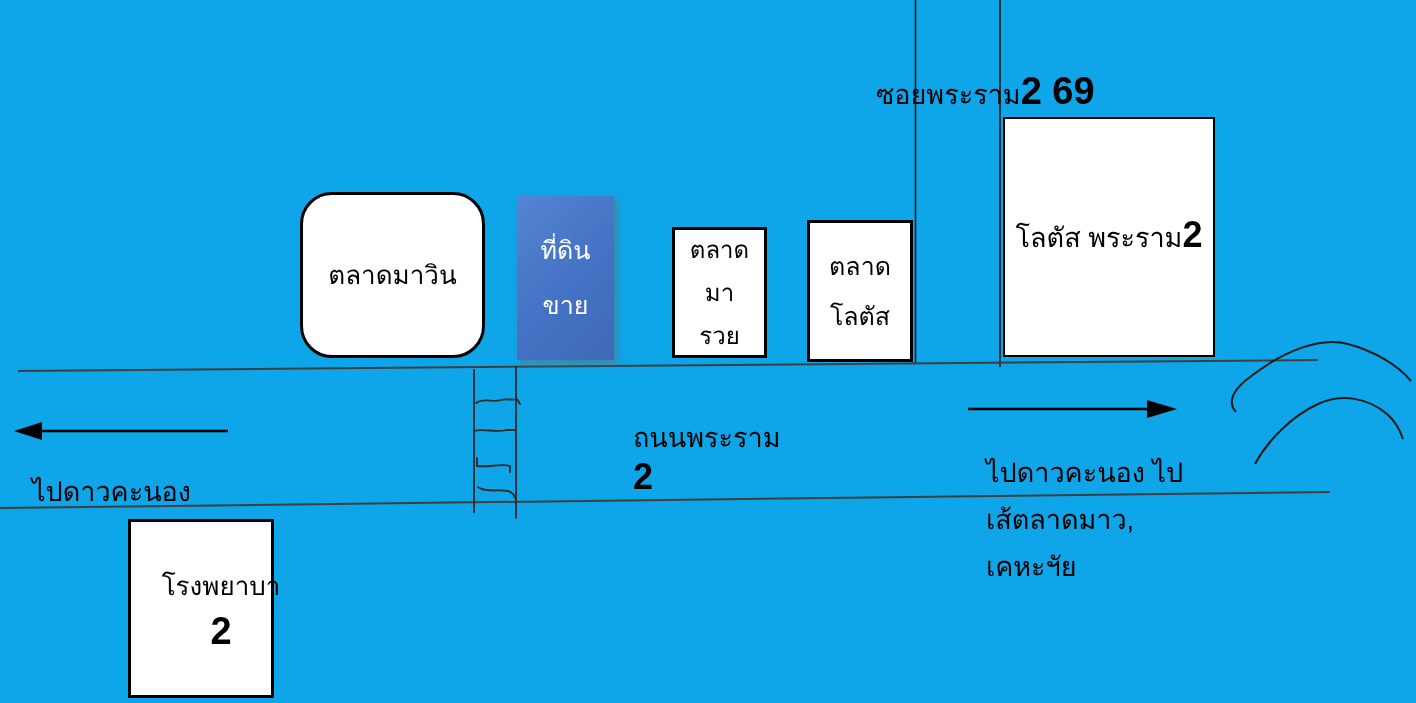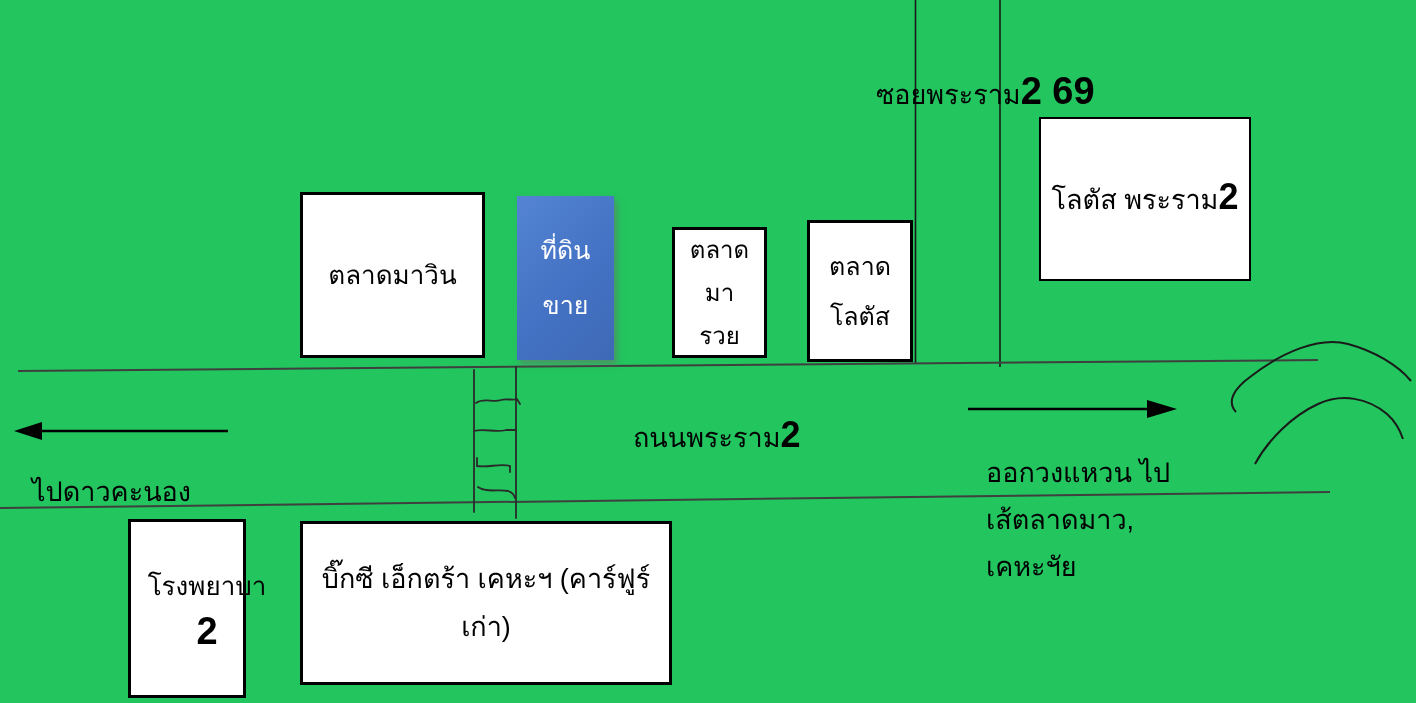--- a/index.html
+++ b/index.html
@@ -1,60 +1,60 @@
 <!DOCTYPE html>
 <html><head>
 <meta charset="utf-8">
 <style>
   html,body{margin:0;padding:0;background:#ffffff;}
   .canvas{
     position:relative;
     width:1416px;height:703px;
-    background:#22c55e;
+    background:#0ea5e9;
     font-family:"Liberation Sans", sans-serif;
     color:#000;
     overflow:hidden;
   }
   .lines-svg{position:absolute;left:0;top:0;width:1416px;height:703px;}
   .box{
     position:absolute;
     border:3px solid #000;
     background:#fff;
     display:flex;flex-direction:column;
     align-items:center;justify-content:center;
     text-align:center;
     box-sizing:border-box;
   }
   .box .ln{display:block;font-size:25px;line-height:44px;white-space:nowrap;}
-  .marvin{left:300px;top:192px;width:185px;height:166px;}
+  .marvin{left:300px;top:192px;width:185px;height:166px;border-radius:32px;}
   .marvin .ln{font-size:26px;}
   .land{
     left:517px;top:196px;width:97px;height:164px;
     border:none;
     background:linear-gradient(135deg,#5484d3 0%,#4472c4 55%,#3e69b6 100%);
     box-shadow:3px 4px 6px rgba(110,110,110,.55);
     color:#fff;
   }
   .land .ln{font-size:25px;line-height:55px;}
   .maruay{left:672px;top:227px;width:95px;height:131px;}
   .maruay .ln{font-size:24px;line-height:43px;}
   .lotusmkt{left:807px;top:220px;width:106px;height:142px;}
   .lotusmkt .ln{font-size:25px;line-height:50px;}
-  .lotus2{left:1003px;top:117px;width:212px;height:164px;border-width:2px;margin-left:36px;}
-  .hospital{left:128px;top:519px;width:118px;height:179px;padding-left:40px;}
+  .lotus2{left:1003px;top:117px;width:212px;height:240px;border-width:2px;}
+  .hospital{left:128px;top:519px;width:146px;height:179px;padding-left:40px;}
   .hospital .ln{font-size:26px;line-height:44px;}
   .bigc{left:300px;top:521px;width:372px;height:164px;}
   .bigc .ln{font-size:27px;line-height:48px;}
   .num{font-size:36px;font-weight:600;line-height:1;text-align:center;}
   .hospital .num{font-size:38px;line-height:46px;}
   .flabel{position:absolute;white-space:nowrap;display:flex;align-items:baseline;}
   .flabel .thai{font-size:27px;}
   .soi-label{left:876px;top:72px;}
   .soi-label .num{font-size:38px;}
-  .road-label{left:633px;top:416px;}
+  .road-label{left:633px;top:416px;flex-direction:column;}
   .dir-left{position:absolute;left:32px;top:470px;font-size:27px;white-space:nowrap;text-align:right;}
   .dir-right{position:absolute;left:986px;top:450px;font-size:27px;line-height:47px;white-space:nowrap;}
   .dir-right span{display:block;}
 </style>
 </head>
 <body>
 
 <div class="canvas">
 
   <svg class="lines-svg" viewBox="0 0 1416 703" xmlns="http://www.w3.org/2000/svg" fill="none">
@@ -119,28 +119,24 @@
     </div>
   </div>
 
   <div class="flabel road-label">
     <span class="thai">ถนนพระราม</span>
       <span class="num">2</span>
   </div>
 
   <div class="dir-left">ไปดาวคะนอง</div>
   <div class="dir-right">
-    <span>ออกวงแหวน ไป</span>
+    <span>ไปดาวคะนอง ไป</span>
     <span>เส้ตลาดมาว,</span>
     <span>เคหะฯัย</span>
   </div>
 
   <div class="box hospital">
     <span class="ln">โรงพยาบา</span>
     <span class="num">2</span>
   </div>
 
-  <div class="box bigc">
-    <span class="ln">บิ๊กซี เอ็กตร้า เคหะฯ (คาร์ฟูร์</span>
-    <span class="ln">เก่า)</span>
-  </div>
 
 </div>
 
 </body></html>

